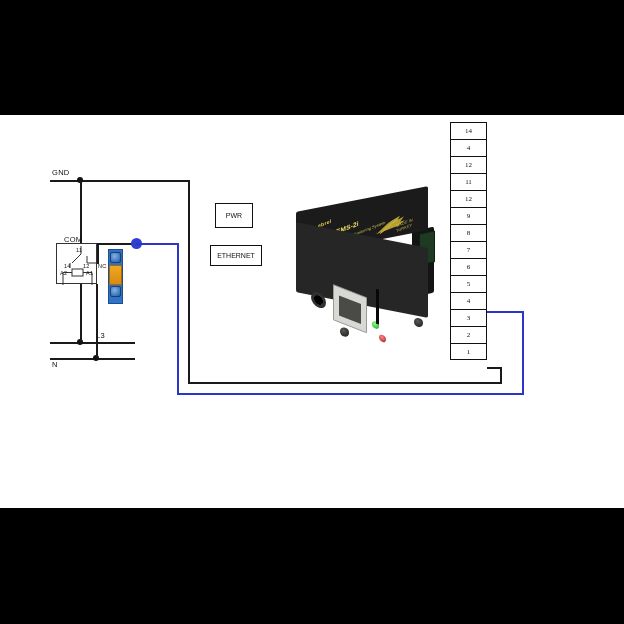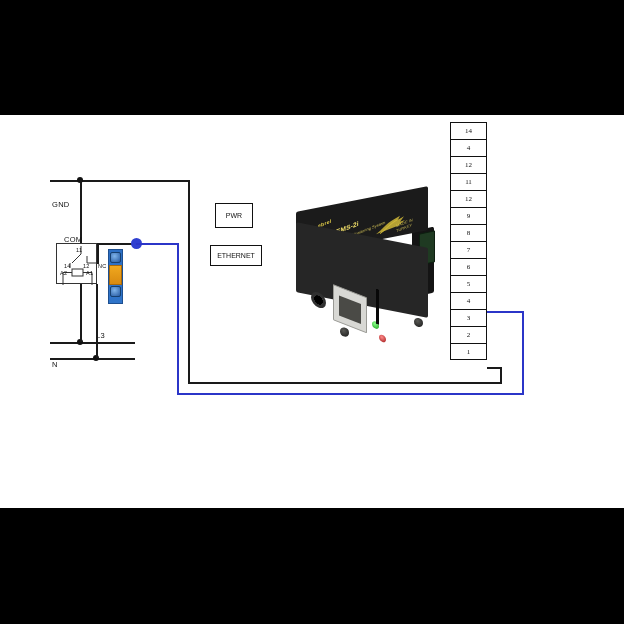--- a/index.html
+++ b/index.html
@@ -69,21 +69,21 @@
   .tagline{color:#cdbd55;}
   .sidetxt{position:absolute;left:100px;top:28px;font-size:4px;color:#b9ab50;transform:skewY(-11deg);}
   .logomark{position:absolute;left:78px;top:24px;width:34px;height:14px;transform:skewY(-11deg);opacity:.9;}
 </style>
 </head>
 <body>
 
 <div id="canvas">
 
   <div class="wh" style="left:50px;top:65px;width:140px;"></div>
-  <div class="lbl" style="left:52px;top:53px;margin-top:32px;">GND</div>
+  <div class="lbl" style="left:52px;top:53px;">GND</div>
   <div class="dot" style="left:77px;top:62px;"></div>
 
   <div class="wv" style="left:80px;top:65px;height:63px;"></div>
 
   <div class="wv" style="left:188px;top:65px;height:202px;"></div>
 
   <div class="wh" style="left:50px;top:227px;width:85px;"></div>
   <div class="lbl" style="left:52px;top:216px;padding-left:44px;">L3</div>
   <div class="dot" style="left:77px;top:224px;"></div>
 

